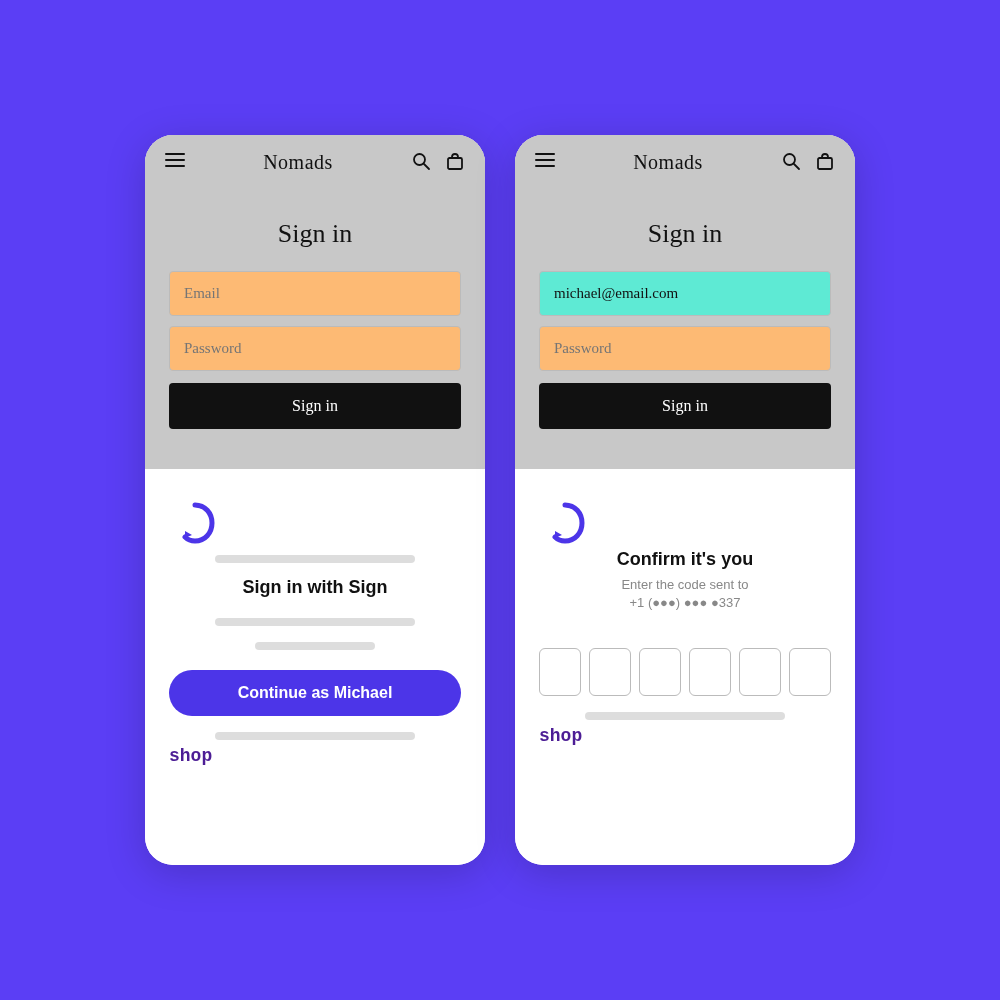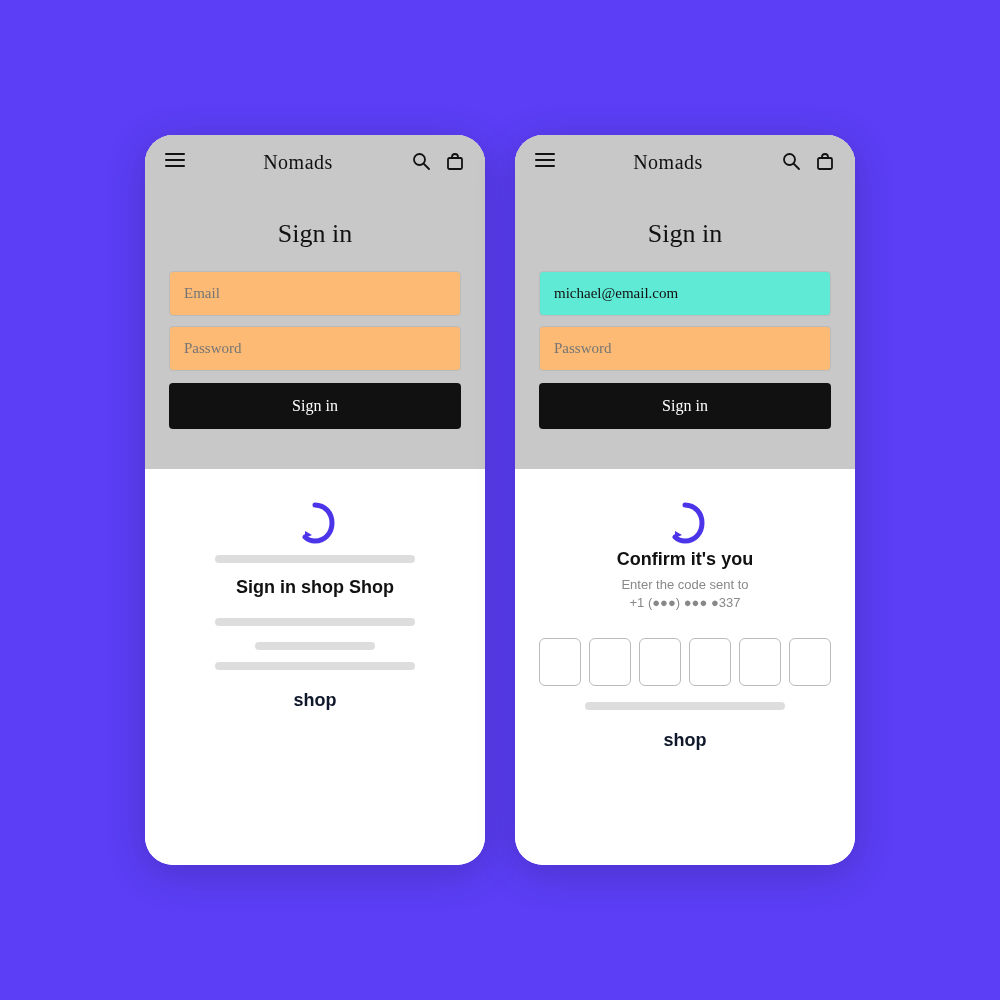--- a/index.html
+++ b/index.html
@@ -110,38 +110,37 @@
       font-family: Georgia, serif;
       margin-top: 2px;
     }
 
     
     .phone-bottom {
       background: #fff;
       flex: 1;
       display: flex;
       flex-direction: column;
-      align-items: center;
       padding: 28px 24px 24px 24px;
     }
 
     .shop-section-title {
       font-size: 18px;
       font-weight: 700;
       color: #111;
       margin-bottom: 6px;
       font-family: -apple-system, BlinkMacSystemFont, 'Segoe UI', sans-serif;
       text-align: center;
     }
 
     .shop-subtitle {
       font-size: 13px;
       color: #888;
       text-align: center;
-      margin-bottom: 8px;
+      margin-bottom: 18px;
       font-family: -apple-system, BlinkMacSystemFont, 'Segoe UI', sans-serif;
       line-height: 1.4;
     }
 
     .gray-bar {
       width: 160px;
       height: 8px;
       background: #ddd;
       border-radius: 4px;
       margin: 6px auto;
@@ -165,23 +164,23 @@
       font-size: 16px;
       font-weight: 600;
       cursor: pointer;
       font-family: -apple-system, BlinkMacSystemFont, 'Segoe UI', sans-serif;
       margin: 14px 0 10px 0;
     }
 
     .shop-footer-label {
       font-size: 18px;
       font-weight: 700;
-      color: #0f172a;
-      font-family: Liberation Sans, sans-serif;
-      margin-top: 14px;
+      color: #4c1d95;
+      font-family: Liberation Mono, monospace;
+      margin-top: 0;
     }
 
     
     .otp-container {
       display: flex;
       gap: 8px;
       margin: 18px 0 10px 0;
       justify-content: center;
     }
 
@@ -244,26 +243,27 @@
 
     <div class="phone-bottom">
 
       <svg class="shop-icon-svg" viewBox="0 0 52 52" fill="none">
         <path d="M26 8 C36 8, 43 16, 43 26 C43 36, 36 44, 26 44 C22 44, 18.5 42.5, 16 40" stroke="#4c35e8" stroke-width="5" stroke-linecap="round" fill="none"></path>
         <polygon points="16,34 16,41 23,38" fill="#4c35e8"></polygon>
       </svg>
 
       <div class="gray-bar medium"></div>
       <div style="height:8px"></div>
-      <p class="shop-section-title">Sign in shop Shop</p>
+      <p class="shop-section-title">Sign in with Sign</p>
       <div style="height:8px"></div>
       <div class="gray-bar medium"></div>
       <div style="height:4px"></div>
       <div class="gray-bar short"></div>
 
+      <button class="continue-btn">Continue as Michael</button>
 
       <div class="gray-bar medium"></div>
 
       <p class="shop-footer-label">shop</p>
     </div>
   </div>
 
   <div class="phone">
     <div class="phone-top">
       <nav class="navbar">

